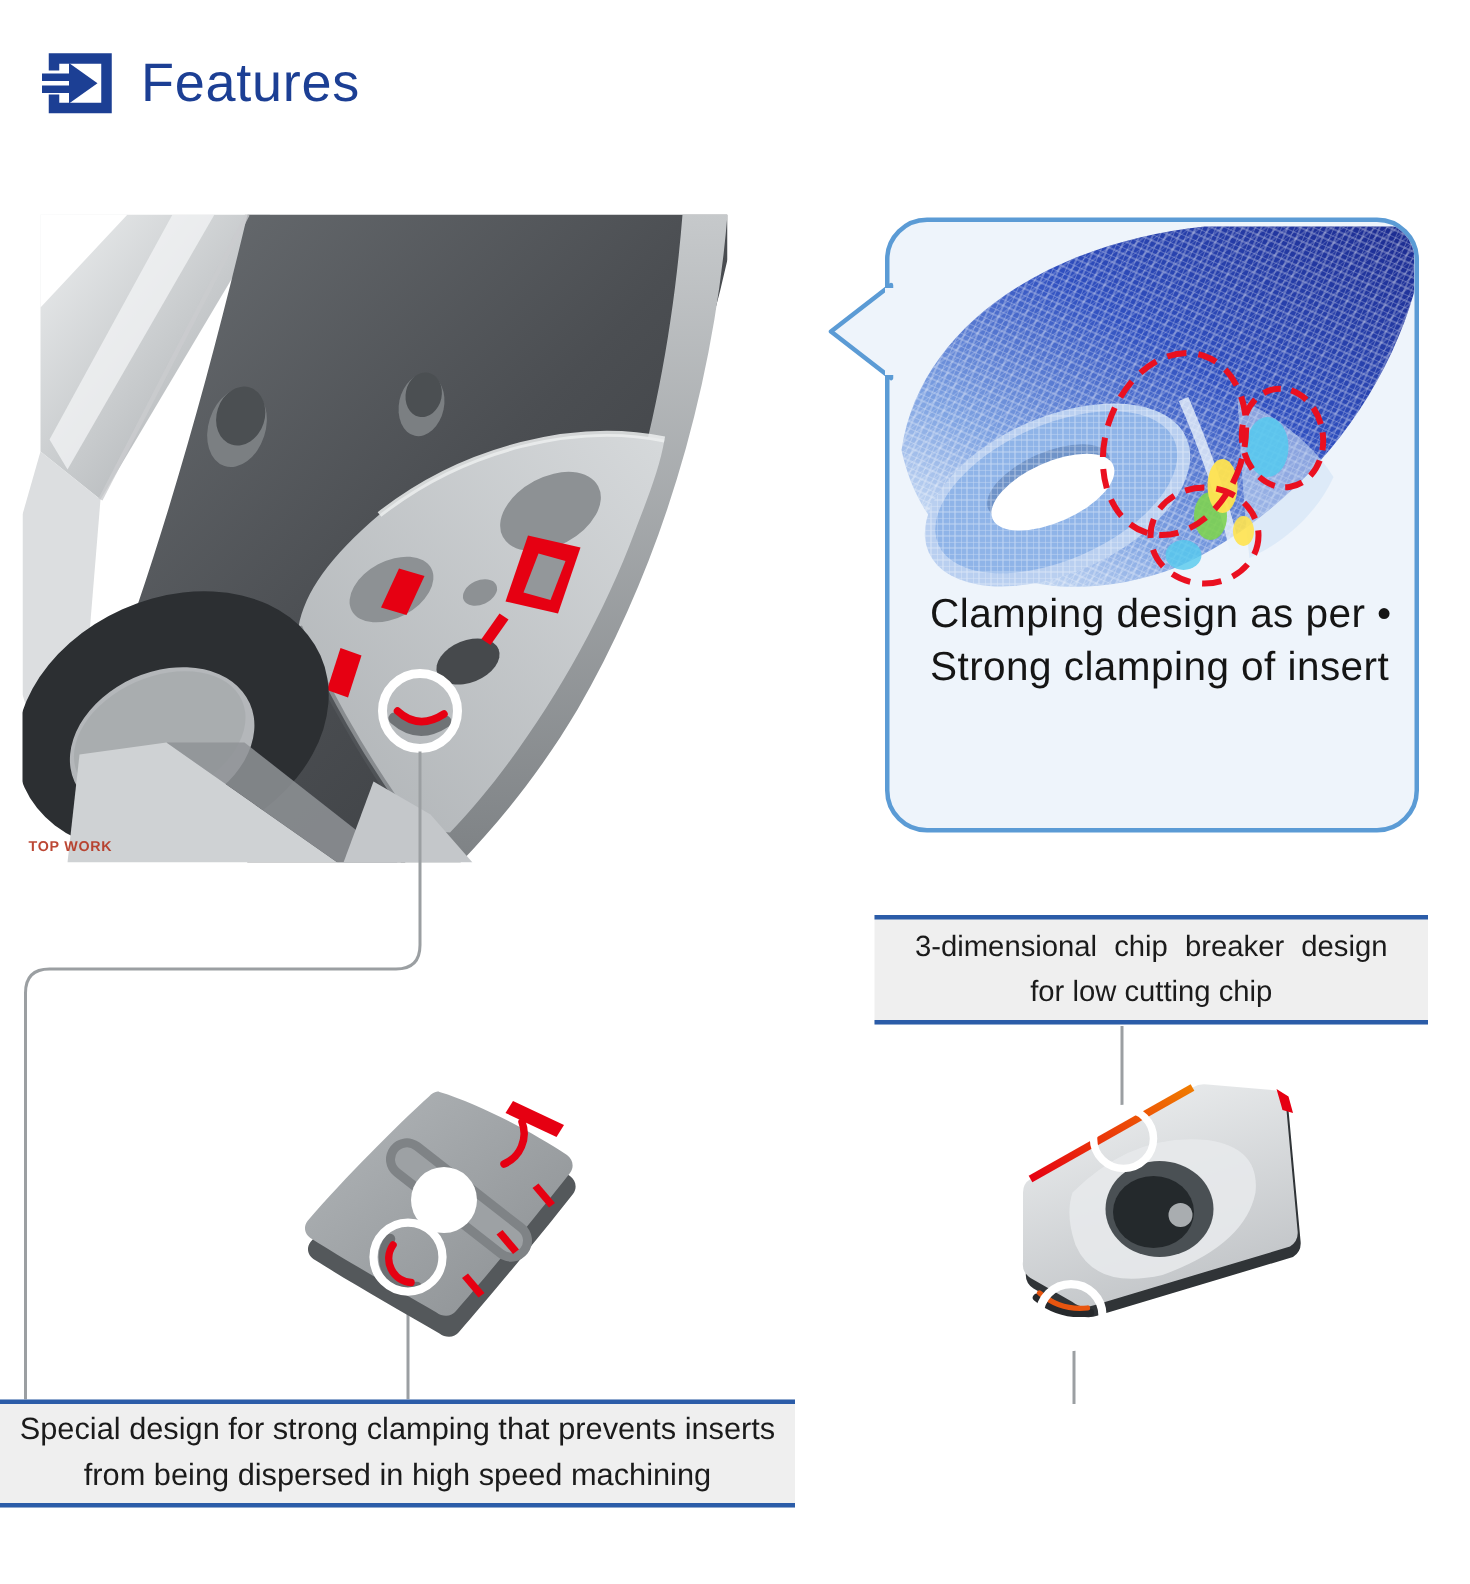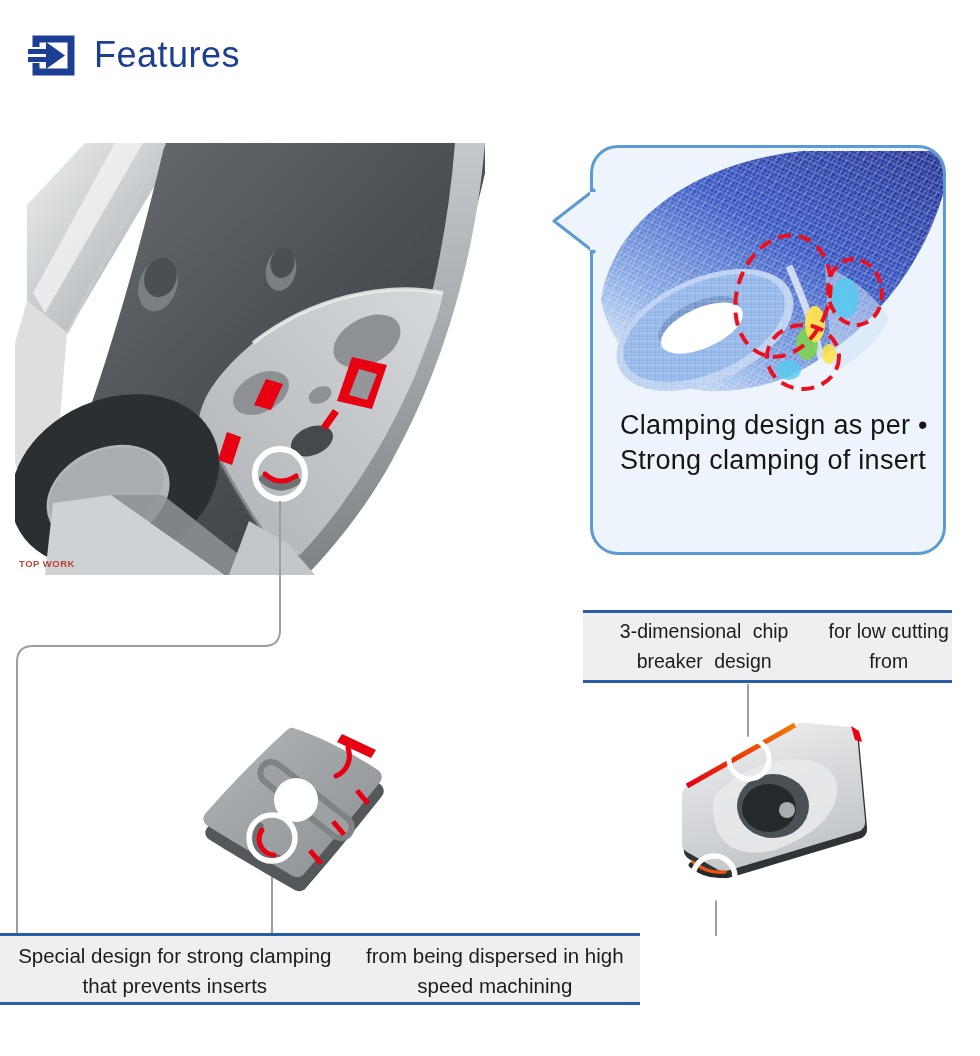--- a/index.html
+++ b/index.html
@@ -15,32 +15,32 @@
   .cutter-fig{position:absolute;left:15px;top:143px;width:470px;height:432px;z-index:1;}
 
   
   .connectors{position:absolute;left:0;top:0;width:980px;height:1056px;z-index:2;pointer-events:none;}
 
   
   .bubble{position:absolute;left:590px;top:145px;width:356px;height:410px;box-sizing:border-box;
           background:#eef4fb;border:3px solid #5b9bd5;border-radius:28px;overflow:hidden;z-index:1;}
   .bubble-tail{position:absolute;left:550px;top:188px;width:46px;height:66px;z-index:2;}
   .fem-fig{position:absolute;left:0;top:0;width:350px;height:252px;}
-  .fem-caption{position:absolute;left:27px;top:260px;right:12px;font-size:27px;line-height:1.3;color:#151515;letter-spacing:.3px;}
+  .fem-caption{position:absolute;left:27px;top:244px;right:12px;font-size:27px;line-height:1.3;color:#151515;letter-spacing:.3px;}
   .fem-caption .pt2{}
 
   
   .callout{position:absolute;box-sizing:border-box;background:#efefef;
            border-top:3px solid #2b5ca8;border-bottom:3px solid #2b5ca8;
-           display:flex;flex-direction:row;justify-content:center;align-items:center;
+           display:flex;flex-direction:column;justify-content:center;align-items:center;
            text-align:center;z-index:4;}
   .callout .l{line-height:1.5;color:#1b1b1b;}
   .box-chip{left:583px;top:610px;width:369px;height:73px;font-size:19.5px;}
   .box-chip .l1{word-spacing:6px;}
-  .box-left{left:0;top:933px;width:640px;height:72px;font-size:20.5px;align-items:flex-end;}
+  .box-left{left:0;top:933px;width:530px;height:72px;font-size:20.5px;}
   .box-right{left:583px;top:935px;width:369px;height:72px;font-size:19.5px;}
   .box-right .l2{word-spacing:5px;}
 
   
   .clamp-fig{position:absolute;left:190px;top:710px;width:210px;height:185px;z-index:3;}
   .insert-fig{position:absolute;left:655px;top:700px;width:230px;height:215px;z-index:3;}
 </style>
 </head>
 <body>
 
@@ -177,21 +177,21 @@
       <div class="pt2">Strong clamping of insert</div>
     </div>
   </div>
   <svg class="bubble-tail" viewBox="0 0 46 66">
     <polygon points="44,2 4,33 44,64" fill="#eef4fb" stroke="#5b9bd5" stroke-width="3" stroke-linejoin="round"></polygon>
     <rect x="40" y="4" width="8" height="58" fill="#eef4fb"></rect>
   </svg>
 
   <div class="callout box-chip">
     <div class="l l1">3-dimensional chip breaker design</div>
-    <div class="l">for low cutting from</div>
+    <div class="l">for low cutting chip</div>
   </div>
 
   <svg class="clamp-fig" viewBox="0 0 210 185">
     <defs>
       <linearGradient id="gClamp" x1="0" y1="0" x2="1" y2="1">
         <stop offset="0" stop-color="#b2b6b9"></stop>
           <stop offset="1" stop-color="#8b8f92"></stop>
       </linearGradient>
     </defs>
     <path transform="translate(2,14)" d="M103,18 C130,26 165,45 188,60 C192,63 193,68 190,72 C168,100 135,140 114,164 C111,168 105,168 101,165 C75,150 40,130 18,116 C13,113 12,108 15,104 C40,75 75,40 96,21 C98,19 101,17 103,18 Z" fill="#54585b"></path>

